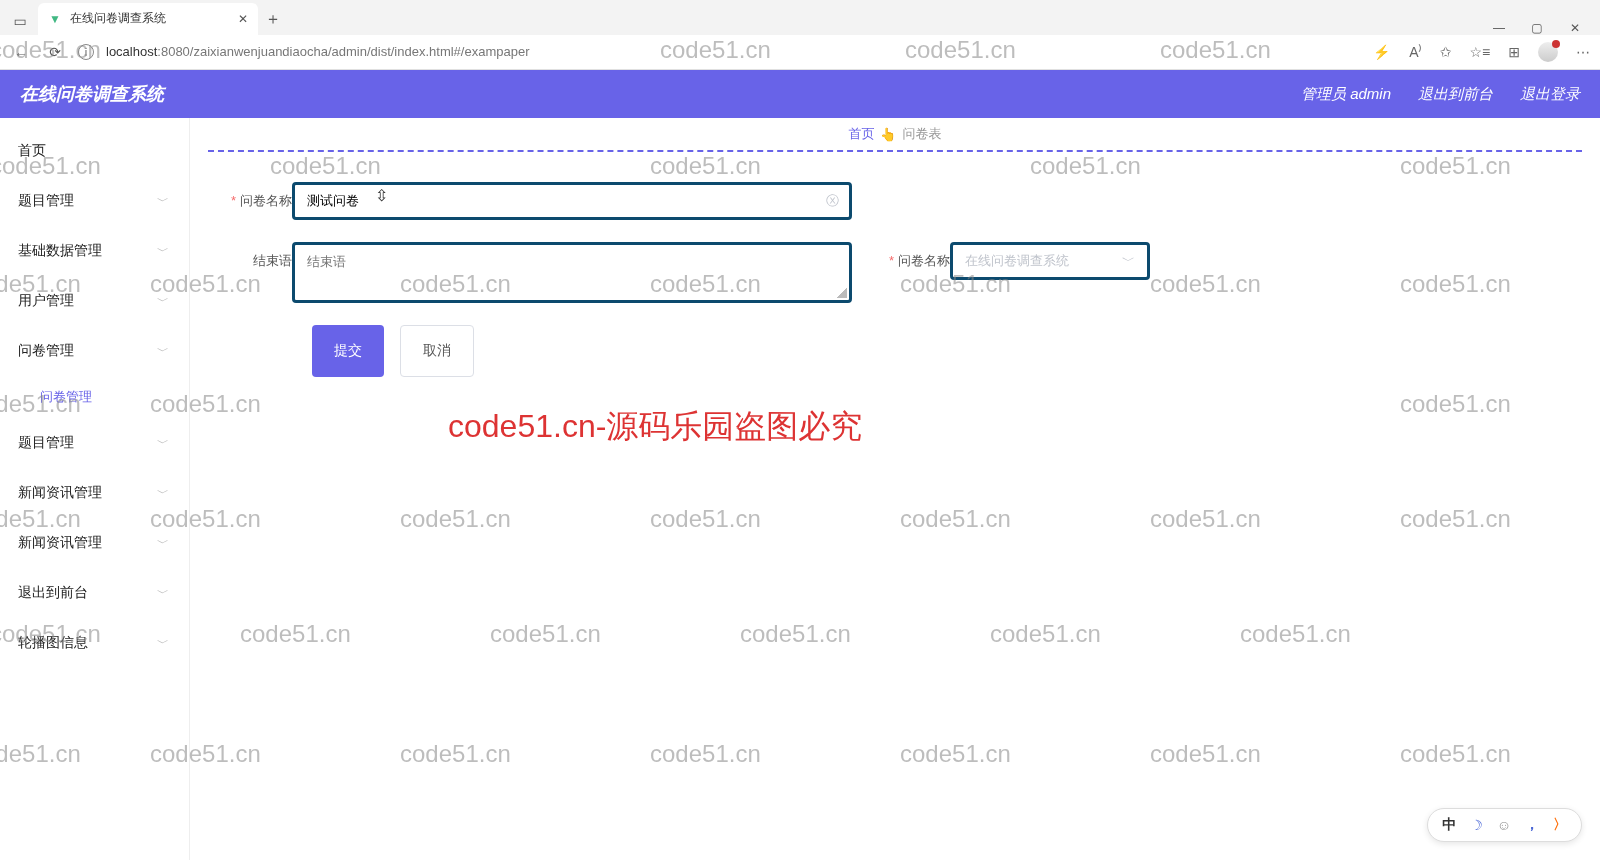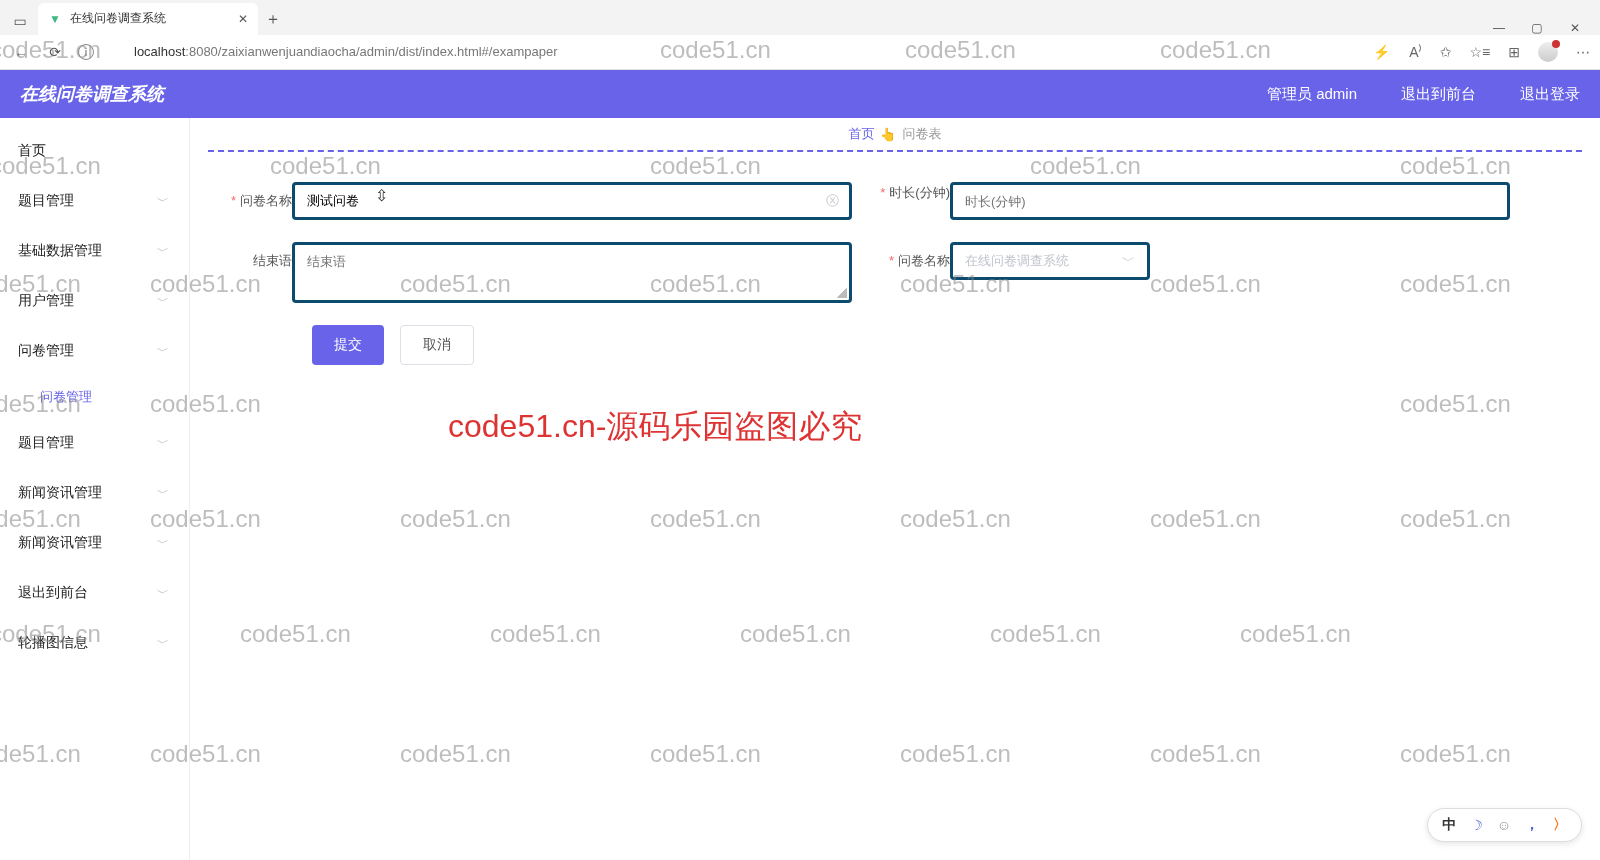--- a/index.html
+++ b/index.html
@@ -12,29 +12,29 @@
 .tab { height: 32px; background: #fff; border-radius: 6px 6px 0 0; display: flex; align-items: center; padding: 0 10px; min-width: 220px; gap: 8px; font-size: 12px; }
 .tab .favicon { width:14px; height:14px; display:inline-flex; align-items:center; justify-content:center; color:#41b883; font-weight:bold;}
 .tab .close { margin-left: auto; color:#555; }
 .newtab { width:30px; height:30px; display:flex; align-items:center; justify-content:center; color:#555; font-size:16px;}
 .win-controls { margin-left:auto; display:flex; gap:24px; padding-right:18px; color:#555; font-size:12px;}
 .win-controls span { width:14px; text-align:center;}
 .toolbar { height: 35px; background:#fff; display:flex; align-items:center; padding:0 10px; gap:12px;}
 .toolbar .tb-btn { width:22px; color:#555; text-align:center;}
 .addr-info { width:16px; height:16px; border:1px solid #888; border-radius:50%; display:flex; align-items:center; justify-content:center; font-size:11px; color:#666;}
 .addr { flex:0 1 auto; font-size:13px; color:#333;}
-.addr .host{ color:#333;margin-left:28px;} .addr .rest{ color:#777;}
+.addr .host{ color:#333;} .addr .rest{ color:#777;}
 .tb-right{ margin-left:auto; display:flex; gap:18px; align-items:center; color:#666;}
 .tb-right .avatar{ width:20px; height:20px; border-radius:50%; background: linear-gradient(#eee,#ccc); position:relative;}
 .tb-right .avatar::after{ content:''; position:absolute; right:-2px; top:-2px; width:8px; height:8px; background:#c33; border-radius:50%;}
 
 
 .app-header { height: 48px; background:#6863e8; color:#fff; display:flex; align-items:center; padding:0 20px;}
 .app-title{ font-size:18px; font-weight:bold; font-style:italic;}
-.app-header .right{ margin-left:auto; display:flex; gap:44px; font-size:15px;}
+.app-header .right{ margin-left:auto; display:flex; gap:27px; font-size:15px;font-style:italic;}
 
 
 .sidebar { position:absolute; top:118px; left:0; width:190px; bottom:0; background:#fff; border-right:1px solid #eee; padding-top:8px;}
 .side-item{ display:flex; align-items:center; justify-content:space-between; padding:16px 20px 16px 18px; font-size:14px; color:#222; cursor:pointer;}
 .side-item .chev{ color:#bbb; font-size:12px;}
 .side-sub{ padding:12px 0 12px 40px; font-size:13px; color:#6863e8;}
 
 
 .main{ position:absolute; top:118px; left:190px; right:0; bottom:0; padding:0 0 0 0;}
 .breadcrumb{ height:32px; display:flex; align-items:center; justify-content:center; gap:6px; font-size:13px;}
@@ -54,21 +54,21 @@
 .input.small{ width:560px;}
 .input input{ border:none; outline:none; width:100%; font-size:13px; background:transparent;}
 .input .clear-ic{ position:absolute; right:10px; color:#c0c4cc;}
 .textarea{ width:560px; min-height:52px; padding:8px 12px; resize:both; position:relative;}
 .textarea textarea{ border:none; outline:none; width:100%; height:36px; font-size:13px; resize:none; background:transparent;}
 .textarea::after{ content:''; position:absolute; right:2px; bottom:2px; width:10px; height:10px; background:linear-gradient(135deg, transparent 50%, #bbb 50%);}
 .select{ height:38px; width:200px; display:flex; align-items:center; padding:0 12px; color:#c0c4cc; justify-content:space-between;}
 .select .arrow{ color:#c0c4cc;}
 
 .btns{ padding-left:98px; display:flex; gap:16px;}
-.btn{ height:40px; padding:0 22px; border-radius:4px; font-size:14px; display:flex; align-items:center; justify-content:center; cursor:pointer;}
+.btn{ height:52px; padding:0 22px; border-radius:4px; font-size:14px; display:flex; align-items:center; justify-content:center; cursor:pointer;}
 .btn-primary{ background:#6863e8; color:#fff; border:none;}
 .btn-default{ background:#fff; color:#555; border:1px solid #dcdfe6;}
 
 
 .watermarks{ position:absolute; inset:0; pointer-events:none; z-index:50;}
 .wm{ position:absolute; color:#888; font-size:24px; opacity:0.55; font-weight:400; white-space:nowrap;}
 .wm-big{ position:absolute; color:#d33; font-size:32px; font-weight:500; white-space:nowrap;}
 
 
 .ime{ position:absolute; right:18px; bottom:18px; height:34px; background:#fff; border:1px solid #ddd; border-radius:17px; box-shadow:0 2px 6px rgba(0,0,0,.1); display:flex; align-items:center; padding:0 14px; gap:14px; font-size:14px; z-index:60;}
@@ -180,26 +180,20 @@
 
   <div class="form">
     <div class="row">
       <div class="field">
         <div class="label"><span class="req">*</span><span>问卷名称</span></div>
         <div class="input">
           <input type="text" value="测试问卷" style="">
           <span class="clear-ic">ⓧ</span>
         </div>
       </div>
-      <div class="field">
-        <div class="label two-line"><span class="req">*</span><span>时长(分钟)</span></div>
-        <div class="input small">
-          <input type="text" placeholder="时长(分钟)" style="">
-        </div>
-      </div>
     </div>
 
     <div class="row">
       <div class="field">
         <div class="label"><span>结束语</span></div>
         <div class="textarea">
           <textarea placeholder="结束语" style=""></textarea>
         </div>
       </div>
       <div class="field">

